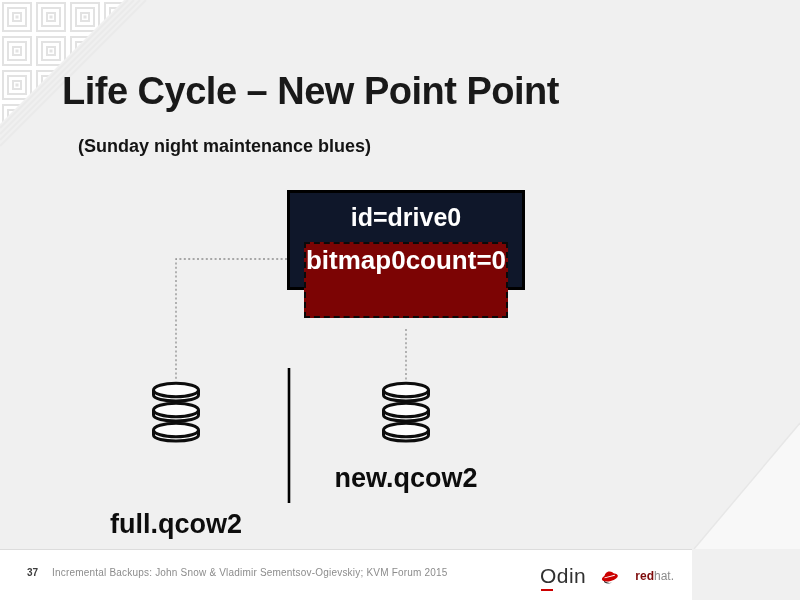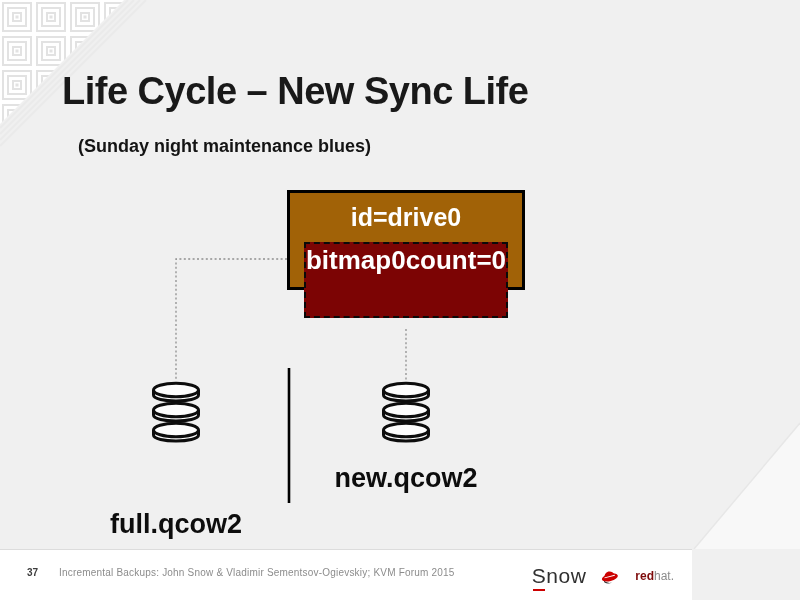--- a/index.html
+++ b/index.html
@@ -19,21 +19,21 @@
   }
   .subtitle{
     position:absolute;left:62px;top:120px;width:600px;
     font-size:18px;font-weight:700;color:#141414;margin:16px;
   }
   
   .lines{position:absolute;left:0;top:0;z-index:1;pointer-events:none;}
   
   .drive-box{
     position:absolute;left:287px;top:190px;width:238px;height:100px;
-    box-sizing:border-box;background:#a16207;border:3px solid #000;z-index:2;
+    box-sizing:border-box;background:#0f172a;border:3px solid #000;z-index:2;
   }
   .drive-label{
     margin:0;padding-top:11px;text-align:center;
     font-size:25px;font-weight:700;color:#fff;line-height:1.1;
   }
   .bitmap-box{
     position:absolute;left:14px;top:49px;width:204px;height:76px;
     box-sizing:border-box;background:#7c0404;border:2px dashed #0a0a0a;
     display:flex;flex-direction:row;justify-content:center;
   }
@@ -54,21 +54,21 @@
   
   .footer{
     position:absolute;left:0;top:549px;width:692px;height:51px;
     background:#ffffff;border-top:1px solid #dcdcdc;box-sizing:border-box;
   }
   .page-number{
     position:absolute;left:27px;top:17px;
     font-size:10px;font-weight:700;color:#3d3d3d;
   }
   .credit{
-    position:absolute;left:59px;top:17px;
+    position:absolute;left:52px;top:17px;
     font-size:10px;font-weight:400;color:#8c8c8c;letter-spacing:0.2px;
   }
   .logos{position:absolute;right:18px;top:8px;height:36px;display:flex;align-items:center;gap:14px;}
   .odin-logo{position:relative;display:inline-block;}
   .odin-text{font-size:21px;font-weight:400;color:#303030;letter-spacing:0.5px;}
   .odin-underline{position:absolute;left:1px;bottom:-3px;width:12px;height:2px;background:#cc0000;}
   .redhat-logo{display:flex;align-items:center;gap:16px;}
   .redhat-text{font-size:12px;}
   .redhat-bold{font-weight:700;color:#7e0b0b;}
   .redhat-light{font-weight:400;color:#8c8c8c;}
@@ -100,21 +100,21 @@
       <line x1="140" y1="0" x2="0" y2="140"></line>
       <line x1="146" y1="0" x2="0" y2="146"></line>
     </g>
   </svg>
 
   <svg class="br-accent" width="132" height="128">
     <polygon points="132,2 132,128 26,128" fill="#f8f8f8"></polygon>
     <line x1="132" y1="2" x2="26" y2="128" stroke="#e7e7e7" stroke-width="1.5"></line>
   </svg>
 
-  <h1 class="title">Life Cycle – New Sync Life</h1>
+  <h1 class="title">Life Cycle – New Point Point</h1>
   <p class="subtitle">(Sunday night maintenance blues)</p>
 
   <svg class="lines" width="800" height="600">
     <polyline points="287,259 176,259 176,381" fill="none" stroke="#8f8f8f" stroke-width="1.3" stroke-dasharray="2 2.4"></polyline>
     <line x1="406" y1="329" x2="406" y2="381" stroke="#8f8f8f" stroke-width="1.3" stroke-dasharray="2 2.4"></line>
     <line x1="289" y1="368" x2="289" y2="503" stroke="#000000" stroke-width="2.6"></line>
   </svg>
 
   <div class="drive-box">
     <p class="drive-label">id=drive0</p>
@@ -159,21 +159,21 @@
   </svg>
 
   <p class="disk-label left">full.qcow2</p>
   <p class="disk-label right">new.qcow2</p>
 
   <div class="footer">
     <span class="page-number">37</span>
     <span class="credit">Incremental Backups: John Snow &amp; Vladimir Sementsov-Ogievskiy; KVM Forum 2015</span>
     <div class="logos">
       <span class="odin-logo">
-        <span class="odin-text">Snow</span>
+        <span class="odin-text">Odin</span>
         <span class="odin-underline"></span>
       </span>
       <span class="redhat-logo">
         <svg width="19" height="18" viewBox="0 0 19 18">
           <path d="M3.5 13 Q7 17 12 15.5 Q8 17.5 4.5 15.5 Z" fill="#2a2a2a"></path>
           <g transform="rotate(-14 9.5 9)">
             <ellipse cx="9.5" cy="10.5" rx="8.2" ry="3.6" fill="#cc0000"></ellipse>
             <path d="M4.2 10 a5.3 5.6 0 0 1 10.6 0 z" fill="#cc0000"></path>
             <path d="M4.2 9.6 h10.6" stroke="#ffffff" stroke-width="1"></path>
           </g>

